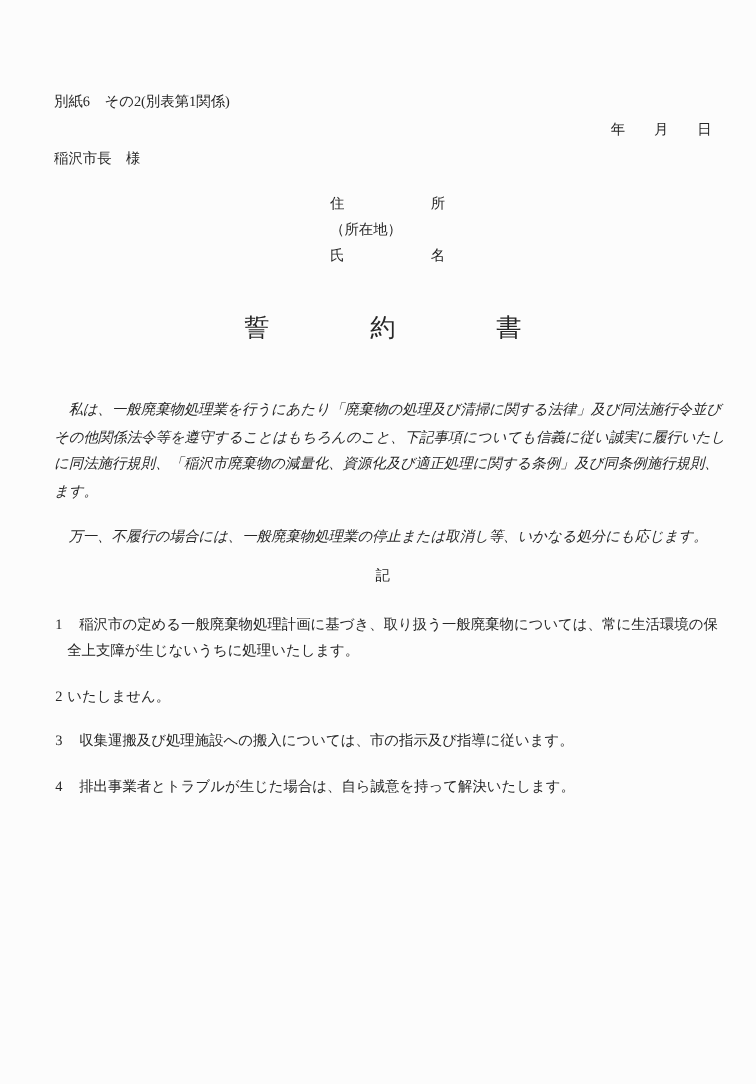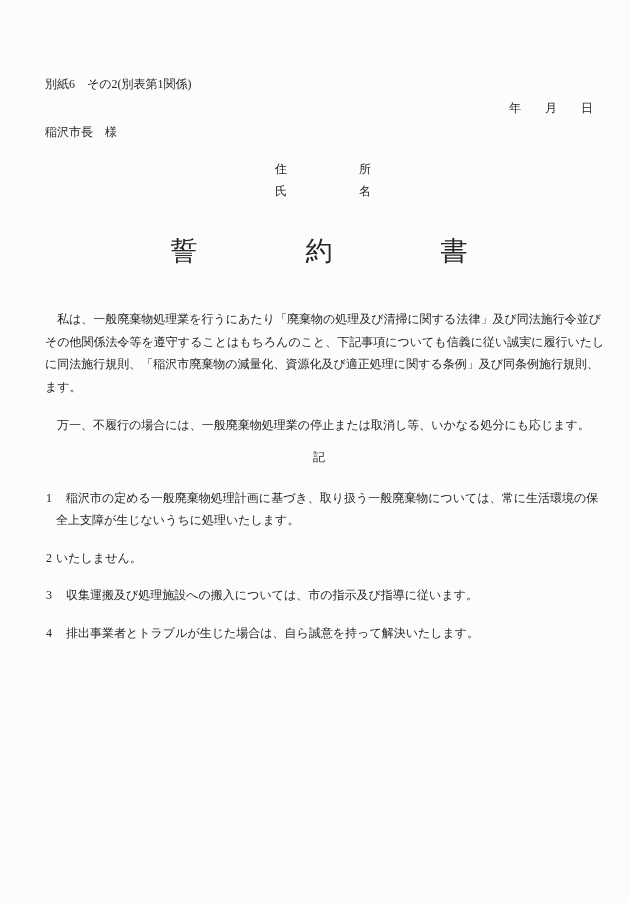--- a/index.html
+++ b/index.html
@@ -40,34 +40,34 @@
   .address-block {
     margin: 18px 0 0 230px;
     line-height: 22px;
   }
   .address-block div {
     white-space: nowrap;
   }
   .doc-title {
     margin-top: 36px;
     line-height: 26px;
-    font-size: 27px;
+    font-size: 21px;
     text-align: center;
     white-space: nowrap;
   }
   .para {
     line-height: 22.5px;
   }
   .para-1 {
     margin-top: 44px;
   }
   .para-2 {
     margin-top: 16px;
   }
-  .para div, .para { white-space: normal; }
+  .para div, .para { white-space: normal; font-style: italic; }
   .para .p-line {
     white-space: nowrap;
   }
   .list-marker {
     margin-top: 12px;
     line-height: 16px;
     text-align: center;
   }
   .items {
     margin-top: 22px;
@@ -98,20 +98,21 @@
 <div class="page">
 
   <div class="doc-ref">別紙6　その2(別表第1関係)</div>
 
   <div class="date-line">年　　月　　日</div>
 
   <div class="addressee">稲沢市長　様</div>
 
   <div class="address-block">
     <div>住　　　　　　所</div>
+    <div>（所在地）</div>
     <div>氏　　　　　　名</div>
   </div>
 
   <div class="doc-title">誓　　　　約　　　　書</div>
 
   <div class="para para-1">
     <div class="p-line">　私は、一般廃棄物処理業を行うにあたり「廃棄物の処理及び清掃に関する法律」及び同法施行令並び</div>
     <div class="p-line">その他関係法令等を遵守することはもちろんのこと、下記事項についても信義に従い誠実に履行いたし</div>
     <div class="p-line">に同法施行規則、「稲沢市廃棄物の減量化、資源化及び適正処理に関する条例」及び同条例施行規則、</div>
     <div class="p-line">ます。</div>

